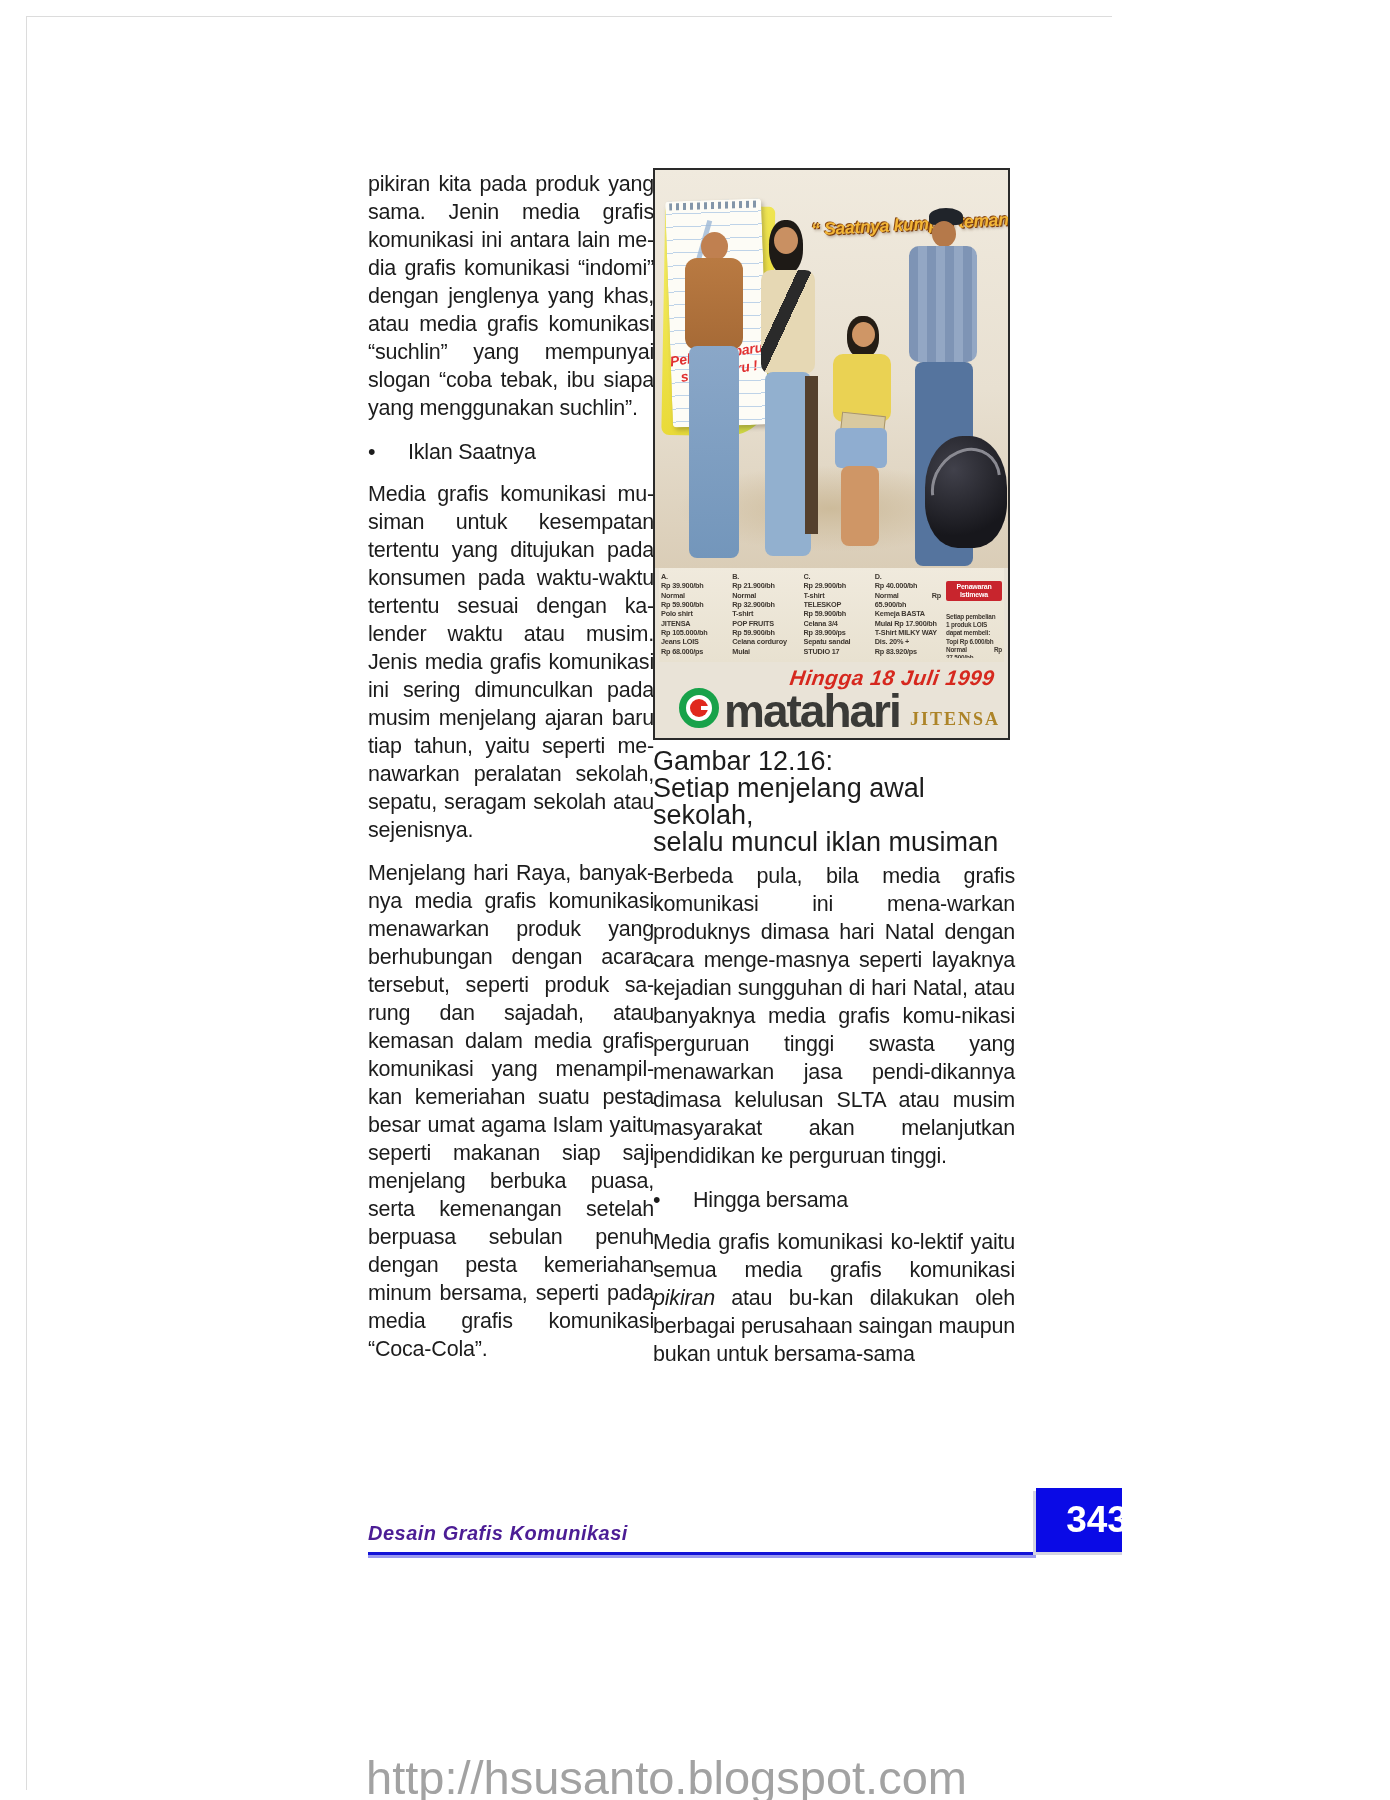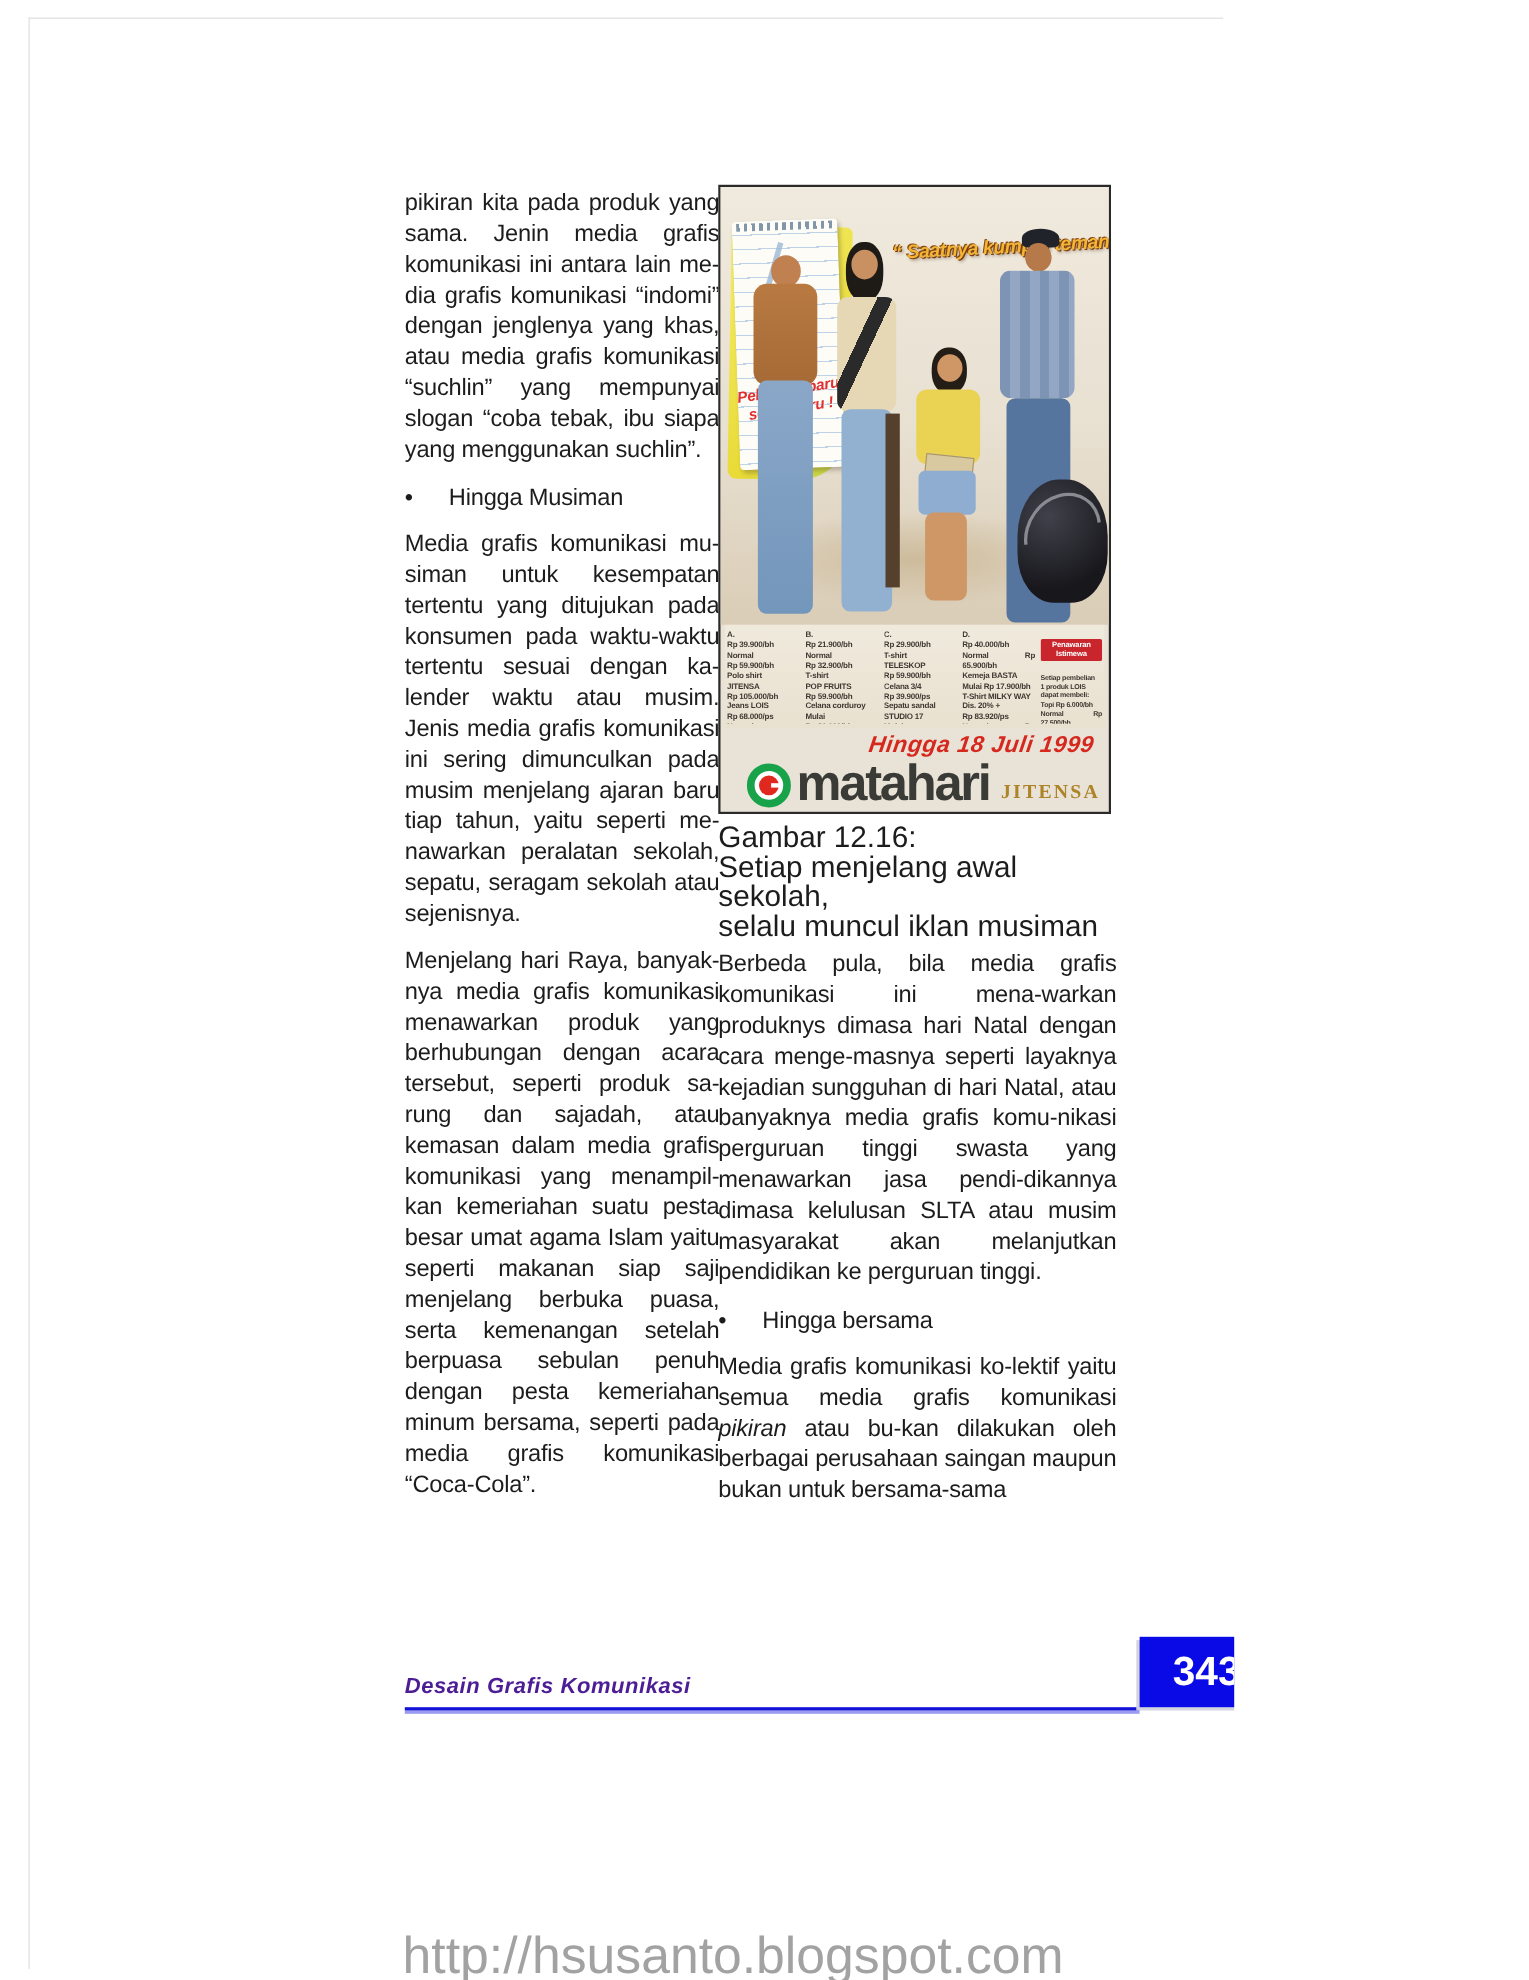--- a/index.html
+++ b/index.html
@@ -98,21 +98,21 @@
     color:#3f3831; white-space:pre-line; overflow:hidden; }
   .promo-col { flex:0 0 56px; }
   .promo-title { background:#c8252d; color:#fff; font-weight:700; font-size:7px; line-height:1.15;
     text-align:center; padding:2px 1px; border-radius:2px; white-space:pre-line; }
   .promo-lines { margin-top:2px; font-weight:600; font-size:6.4px; line-height:1.3;
     color:#3f3831; white-space:pre-line; }
 
   .ad-deadline { position:absolute; top:494px; right:14px;
     font-style:italic; font-weight:800; font-size:21px; color:#d6281e;
     letter-spacing:.5px; transform:skewX(-8deg); }
-  .ad-logo { position:absolute; left:24px; top:518px; display:flex; align-items:flex-end; }
+  .ad-logo { position:absolute; left:24px; top:518px; display:flex; align-items:flex-start; }
   .m-icon { width:40px; height:40px; border-radius:50%; border:7px solid #18a24a;
     background:#fff; position:relative; box-sizing:border-box; flex:0 0 40px; }
   .m-icon-core { position:absolute; left:4px; top:4px; right:4px; bottom:4px;
     border-radius:50%; background:#e0281e; }
   .m-icon-slit { position:absolute; right:3px; top:11px; width:8px; height:4px; background:#fff; }
   .brand-text { font-weight:800; font-size:46px; line-height:1; color:#3a3a37;
     letter-spacing:-2px; margin-left:5px; }
   .brand-store { position:absolute; right:8px; bottom:5px;
     font-family:"Liberation Serif", serif; font-weight:700; font-size:18px;
     color:#ad8428; letter-spacing:2px; }
@@ -136,21 +136,21 @@
 </head>
 <body>
 
 <div class="page">
   <div class="page-frame"></div>
 
   <div class="col col-left">
     <p class="para">pikiran kita pada produk yang sama. Jenin media grafis komunikasi ini antara lain me-dia grafis komunikasi “indomi” dengan jenglenya yang khas, atau media grafis komunikasi “suchlin” yang mempunyai slogan “coba tebak, ibu siapa yang menggunakan suchlin”.</p>
     <div class="bullet-item">
       <span class="bullet">•</span>
-      <span>Hingga Musiman</span>
+      <span>Iklan Saatnya</span>
     </div>
     <p class="para">Media grafis komunikasi mu-siman untuk kesempatan tertentu yang ditujukan pada konsumen pada waktu-waktu tertentu sesuai dengan ka-lender waktu atau musim. Jenis media grafis komunikasi ini sering dimunculkan pada musim menjelang ajaran baru tiap tahun, yaitu seperti me-nawarkan peralatan sekolah, sepatu, seragam sekolah atau sejenisnya.</p>
     <p class="para">Menjelang hari Raya, banyak-nya media grafis komunikasi menawarkan produk yang berhubungan dengan acara tersebut, seperti produk sa-rung dan sajadah, atau kemasan dalam media grafis komunikasi yang menampil-kan kemeriahan suatu pesta besar umat agama Islam yaitu seperti makanan siap saji menjelang berbuka puasa, serta kemenangan setelah berpuasa sebulan penuh dengan pesta kemeriahan minum bersama, seperti pada media grafis komunikasi “Coca-Cola”.</p>
   </div>
 
   <div class="col col-right">
     <div class="figure">
       <div class="ad">
         <div class="ad-photo">
           <div class="floor"></div>

